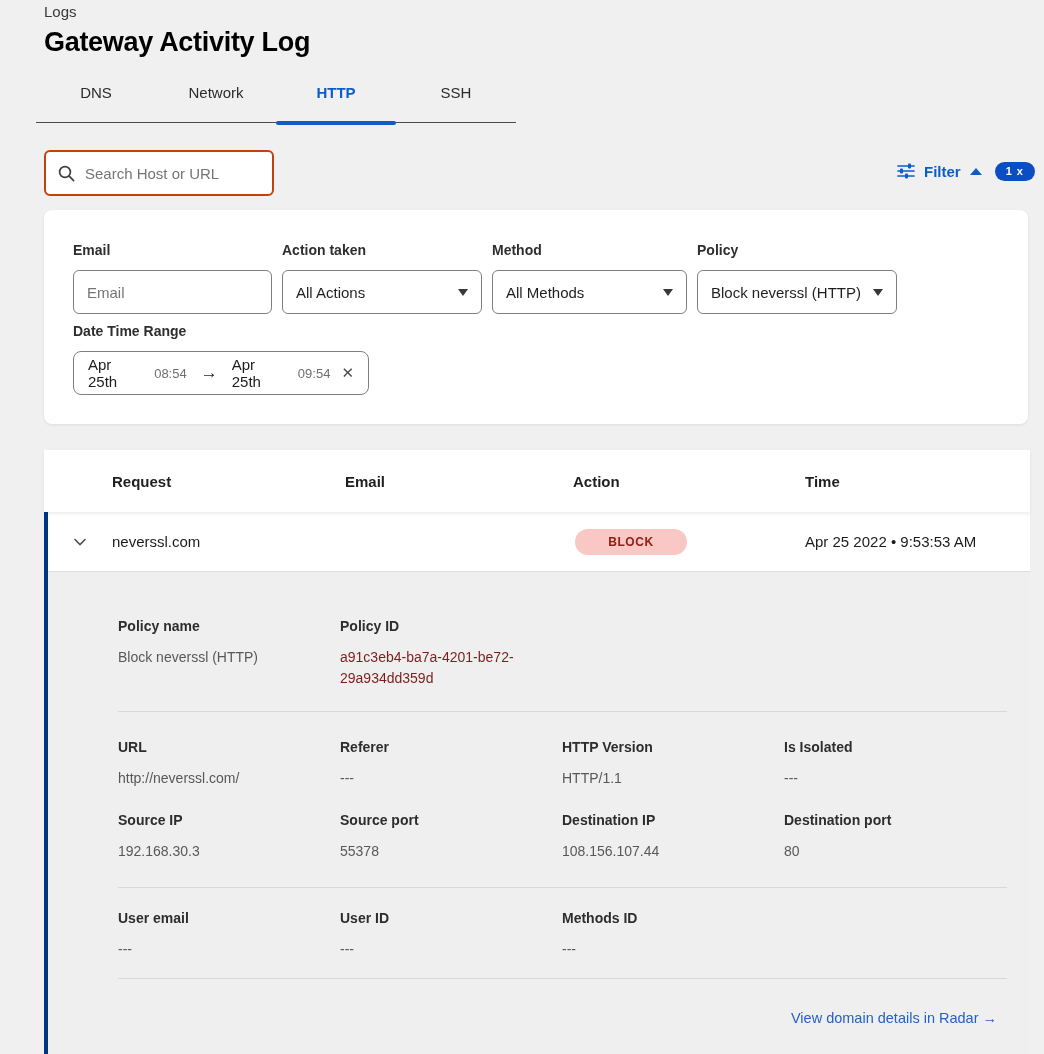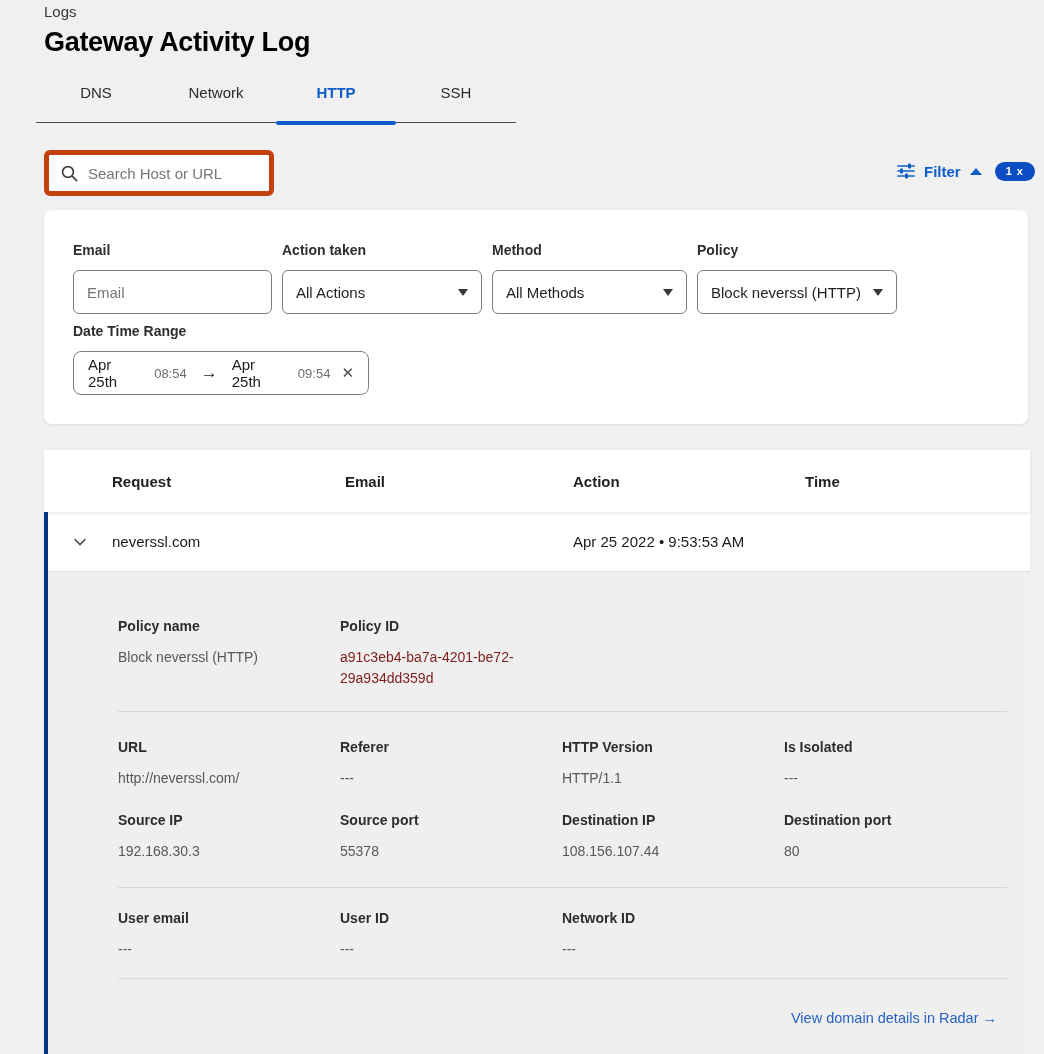--- a/index.html
+++ b/index.html
@@ -11,21 +11,21 @@
   .breadcrumb { position:absolute; left:44px; top:3px; font-size:15px; color:#383838; }
   .page-title { position:absolute; left:44px; top:27px; font-size:27px; font-weight:700; color:#000000; letter-spacing:-0.3px; }
 
   
   .tabs { position:absolute; left:36px; top:76px; width:480px; display:flex; border-bottom:1px solid #4a4a4a; }
   .tab { width:120px; text-align:center; padding:8px 0 21px 0; font-size:15px; color:#2b2b2b; position:relative; cursor:pointer; }
   .tab.active { color:#0d5dc8; font-weight:700; }
   .tab.active::after { content:""; position:absolute; left:0; right:0; bottom:-2.5px; height:4px; background:#0d5dc8; border-radius:2px; }
 
   
-  .search-box { position:absolute; left:44px; top:150px; width:230px; height:46px; background:#fff; border:5px solid #c2410c; border-radius:6px; display:flex; align-items:center; padding:0 12px; gap:10px; }
+  .search-box { position:absolute; left:44px; top:150px; width:230px; height:46px; background:#fff; border:2px solid #c2410c; border-radius:6px; display:flex; align-items:center; padding:0 12px; gap:10px; }
   .search-box input { border:none; outline:none; font-size:15px; color:#333; width:100%; font-family:inherit; background:transparent; }
   .search-box input::placeholder { color:#757575; }
 
   .filter-toggle { position:absolute; top:158px; left:897px; height:26px; display:flex; align-items:center; gap:9px; cursor:pointer; }
   .filter-label { color:#0d5dc8; font-size:15px; font-weight:700; }
   .caret-up { width:0; height:0; border-left:6px solid transparent; border-right:6px solid transparent; border-bottom:7px solid #0d5dc8; }
   .filter-badge { margin-left:4px; background:#0b4ec4; color:#fff; font-size:11px; font-weight:700; border-radius:11px; padding:4px 11px; line-height:1; letter-spacing:1px; }
 
   
   .filter-panel { position:absolute; left:44px; top:210px; width:984px; height:214px; background:#fff; border-radius:8px; box-shadow:0 1px 3px rgba(0,0,0,0.08); }
@@ -171,20 +171,23 @@
       <div class="log-row">
         <div class="chev-cell">
           <span style="display:flex;">
             <svg width="16" height="16" viewBox="0 0 16 16">
                 <polyline points="3,5.5 8,10.5 13,5.5" fill="none" stroke="#4f4f4f" stroke-width="1.6" stroke-linecap="round"></polyline>
               </svg>
           </span>
         </div>
         <div>neverssl.com</div>
         <div></div>
+        <div>
+          <div class="badge-block">BLOCK</div>
+        </div>
         <div>Apr 25 2022 • 9:53:53 AM</div>
       </div>
 
       <div class="details">
         <div class="dgrid dg1">
           <div>
             <div class="dlabel">Policy name</div>
             <div class="dvalue">Block neverssl (HTTP)</div>
           </div>
           <div>
@@ -240,21 +243,21 @@
         <div class="dgrid dg4">
           <div>
             <div class="dlabel">User email</div>
             <div class="dvalue">---</div>
           </div>
           <div>
             <div class="dlabel">User ID</div>
             <div class="dvalue">---</div>
           </div>
           <div>
-            <div class="dlabel">Network ID</div>
+            <div class="dlabel">Methods ID</div>
             <div class="dvalue">---</div>
           </div>
           <div></div>
         </div>
 
         <div class="divider div3"></div>
 
         <div class="radar-row">
           <span class="radar-link">View domain details in Radar →</span>
         </div>

